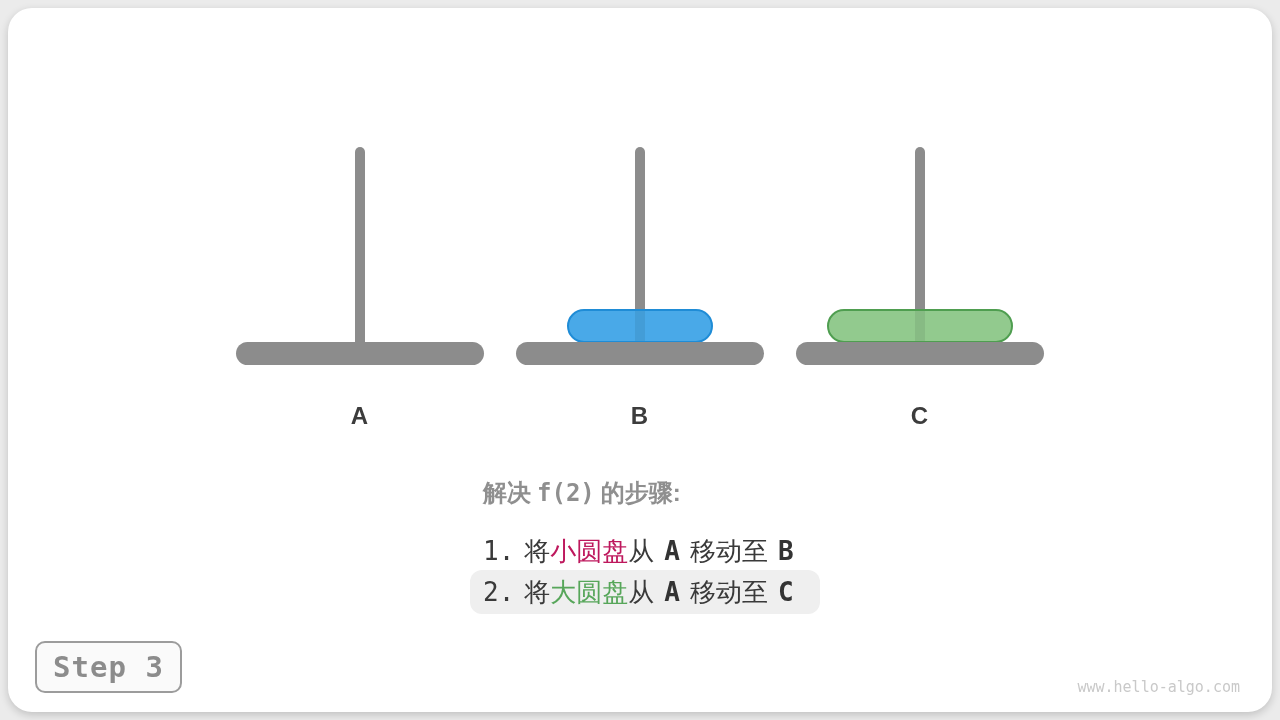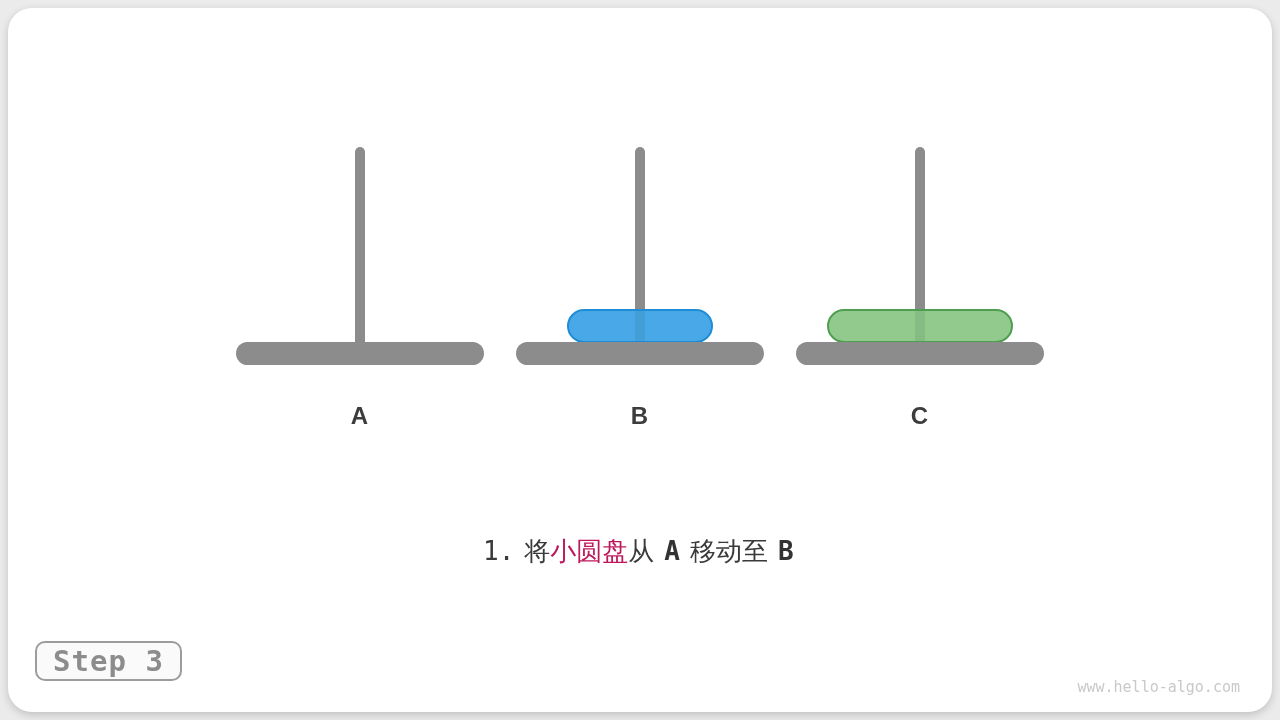--- a/index.html
+++ b/index.html
@@ -95,21 +95,21 @@
   .disk-word-green { color: #57a65a; }
   .peg-letter {
     font-weight: bold; color: #333333;
     font-family: "DejaVu Sans Mono", monospace;
     margin: 0 10px;
   }
 
   
   .step-badge {
     position: absolute; left: 27px; top: 633px;
-    width: 147px; height: 40px;
+    width: 147px; height: 52px;
     box-sizing: border-box;
     background: #fafafa;
     border: 2px solid #9c9c9c;
     border-radius: 10px;
     display: flex; align-items: center; justify-content: center;
     font-family: "DejaVu Sans Mono", monospace;
     font-size: 29px; font-weight: bold; color: #8c8c8c;
     letter-spacing: 1px;
   }
 
@@ -133,22 +133,26 @@
     <div class="pole pole-b"></div>
     <div class="disk disk-small"></div>
     <div class="base base-b"></div>
     <div class="peg-label label-b">B</div>
 
     <div class="pole pole-c"></div>
     <div class="disk disk-large"></div>
     <div class="base base-c"></div>
     <div class="peg-label label-c">C</div>
 
+    <div class="heading"><span>解决</span><span class="mono">f(2)</span><span>的步骤:</span></div>
 
     <div class="step-line step-1"><span class="step-num">1.</span><span>将</span><span class="disk-word-blue">小圆盘</span><span>从</span><span class="peg-letter">A</span><span>移动至</span><span class="peg-letter">B</span></div>
 
+    <div class="step-2-box">
+      <div class="step-line-inner"><span class="step-num">2.</span><span>将</span><span class="disk-word-green">大圆盘</span><span>从</span><span class="peg-letter">A</span><span>移动至</span><span class="peg-letter">C</span></div>
+    </div>
 
     <div class="step-badge">Step 3</div>
 
     <div class="watermark">www.hello-algo.com</div>
 
   </div>
 </div>
 
 </body></html>

